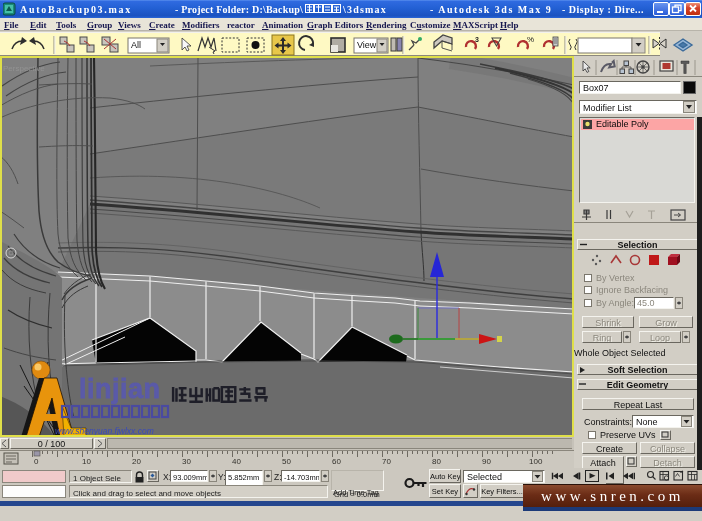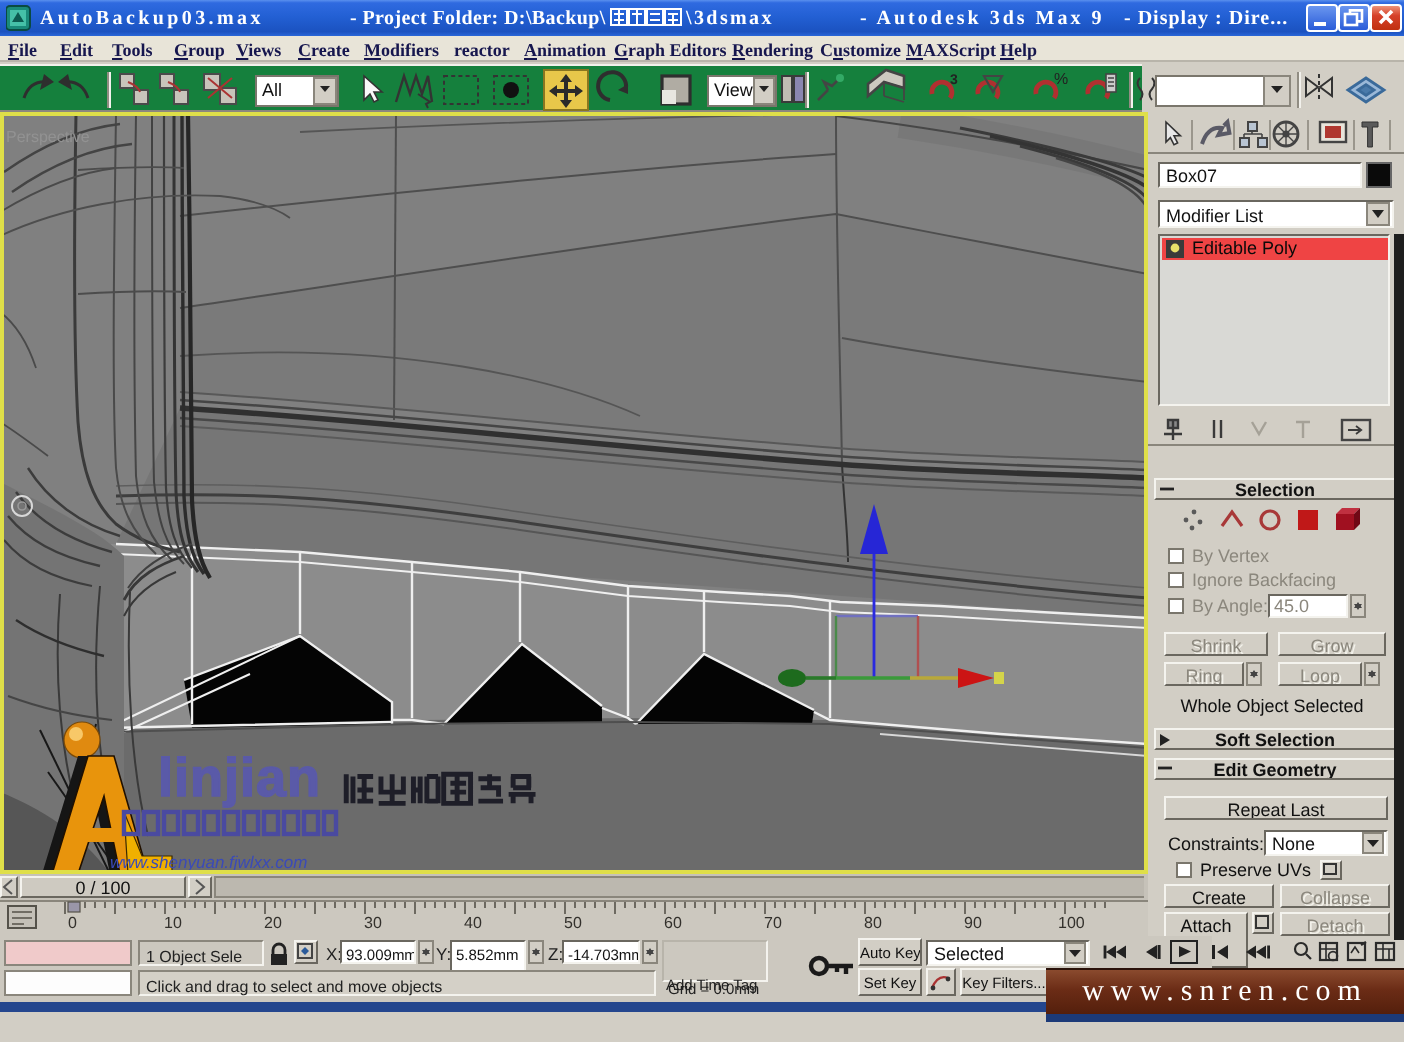--- a/index.html
+++ b/index.html
@@ -8,21 +8,21 @@
 .abs{position:absolute;}
 
 #title{left:0;top:0;width:702px;height:18px;background:linear-gradient(180deg,#5a90ee 0%,#2f6ae0 8%,#2360d4 45%,#1b52c0 88%,#2a66d8 100%);color:#fff;font:bold 10px "Liberation Serif",serif;white-space:nowrap;overflow:hidden;}
 #title .t{position:absolute;top:4px;}
 .tbtn{position:absolute;top:2px;width:16px;height:14px;border:1px solid #fff;border-radius:2px;}
 
 #menu{left:0;top:18px;width:702px;height:13px;background:#e8e4d8;border-bottom:1px solid #b8b4aa;color:#16164e;font:bold 9px "Liberation Serif",serif;white-space:nowrap;}
 #menu span{position:absolute;top:2px;}
 #menu u{text-decoration:underline;}
 
-#toolbar{left:0;top:32px;width:571px;height:24px;background:#15803d;border-top:1px solid #f2f1ec;border-bottom:1px solid #8c887e;}
+#toolbar{left:0;top:32px;width:660px;height:24px;background:#fef9c3;border-top:1px solid #f2f1ec;border-bottom:1px solid #8c887e;}
 
 #vp{left:0;top:56px;width:574px;height:381px;background:#f0abfc;text-align:right;}
 
 #panel{left:574px;top:56px;width:128px;height:412px;background:#d2cec5;font:9px "Liberation Sans",sans-serif;color:#111;}
 
 #tslider{left:0;top:437px;width:574px;height:13px;background:#c6c2b9;}
 #ruler{left:0;top:450px;width:574px;height:18px;background:#ccc8bf;}
 #status{left:0;top:468px;width:606px;height:35px;background:#ccc8bf;font:9px "Liberation Sans",sans-serif;color:#222;}
 #bstrip{left:0;top:503px;width:702px;height:18px;background:#000;}
 .fld{position:absolute;background:#fff;border:1px solid #888;border-top-color:#6a675f;border-left-color:#6a675f;border-right-color:#f4f3ee;border-bottom-color:#f4f3ee;font:9px "Liberation Sans",sans-serif;color:#111;overflow:hidden;white-space:nowrap;}
@@ -370,21 +370,21 @@
       <path d="M107 4 h8 v2.5 h-2.8 v10 h-2.4 V6.5 h-2.8 z" fill="#5a5a5a" stroke="#333" stroke-width="0.5"></path>
     </svg>
     <div class="fld" style="left:5px;top:25px;width:102px;height:13px;padding:1px 0 0 3px;font-size:9px">Box07</div>
     <div class="abs" style="left:109px;top:25px;width:13px;height:13px;background:#0a0a0a;border:1px solid #666"></div>
     <div class="fld" style="left:5px;top:44px;width:118px;height:14px;padding:2px 0 0 3px;font-size:9px">Modifier List
       <div class="abs" style="right:1px;top:0px;width:12px;height:12px;background:#d2cec5;border:1px solid #8a867c"><svg width="10" height="10">
             <path d="M2 3 l3 4 3 -4 z" fill="#222"></path>
           </svg></div>
     </div>
     <div class="fld" style="left:5px;top:61px;width:116px;height:86px;background:#d9d9d5">
-      <div class="abs" style="left:1px;top:1px;width:113px;height:11px;background:#ef4444;color:#0a0a0a;padding-left:15px;font-size:9px;line-height:11px">Editable Poly</div>
+      <div class="abs" style="left:1px;top:1px;width:113px;height:11px;background:#fca5a5;color:#0a0a0a;padding-left:15px;font-size:9px;line-height:11px">Editable Poly</div>
       <svg class="abs" style="left:3px;top:2px" width="10" height="9">
           <rect width="9" height="9" fill="#3a3a3a"></rect>
           <circle cx="4.5" cy="4" r="2.2" fill="#e8e06a"></circle>
         </svg>
     </div>
     <svg class="abs" style="left:0;top:150px" width="128" height="17">
       <g stroke="#3a3a3a" fill="none" stroke-width="1.2">
         <path d="M8 11 h9 M12.5 4 l0 10 M10 4 h5 v4 h-5 z" fill="#888"></path>
         <path d="M33 4 v9 M36.5 4 v9"></path>
         <path d="M52 5 l3.5 6 3.5 -6" stroke="#a5a197"></path>
@@ -420,21 +420,21 @@
     <div class="abs" style="left:10px;top:229px;color:#8b877d"><span class="cb"></span>Ignore Backfacing</div>
     <div class="abs" style="left:10px;top:242px;color:#8b877d"><span class="cb"></span>By Angle:</div>
     <div class="fld" style="left:60px;top:241px;width:40px;height:12px;padding-left:2px;color:#8b877d">45.0</div>
     <div class="spin" style="left:101px;top:241px"></div>
     <div class="btn dis" style="left:8px;top:260px;width:52px;height:12px;line-height:12px">Shrink</div>
     <div class="btn dis" style="left:65px;top:260px;width:54px;height:12px;line-height:12px">Grow</div>
     <div class="btn dis" style="left:8px;top:275px;width:40px;height:12px;line-height:12px">Ring</div>
     <div class="spin" style="left:49px;top:275px"></div>
     <div class="btn dis" style="left:65px;top:275px;width:42px;height:12px;line-height:12px">Loop</div>
     <div class="spin" style="left:108px;top:275px"></div>
-    <div class="abs" style="left:0;top:292px;width:124px;text-align:center;color:#111">Whole Object Selected</div>
+    <div class="abs" style="left:0;top:292px;width:124px;color:#111">Whole Object Selected</div>
     <div class="btn" style="left:3px;top:308px;width:121px;height:11px;font-weight:bold;line-height:11px">Soft Selection</div>
     <svg class="abs" style="left:5px;top:310px" width="8" height="8">
         <path d="M1 1 l5 3 -5 3 z" fill="#222"></path>
       </svg>
     <div class="btn" style="left:3px;top:323px;width:121px;height:11px;font-weight:bold;line-height:11px">Edit Geometry</div>
     <svg class="abs" style="left:5px;top:327px" width="8" height="4">
         <path d="M0 1 h7" stroke="#222" stroke-width="1.4"></path>
       </svg>
     <div class="btn" style="left:8px;top:342px;width:112px;height:12px;line-height:12px">Repeat Last</div>
     <div class="abs" style="left:10px;top:361px;color:#111">Constraints:</div>

